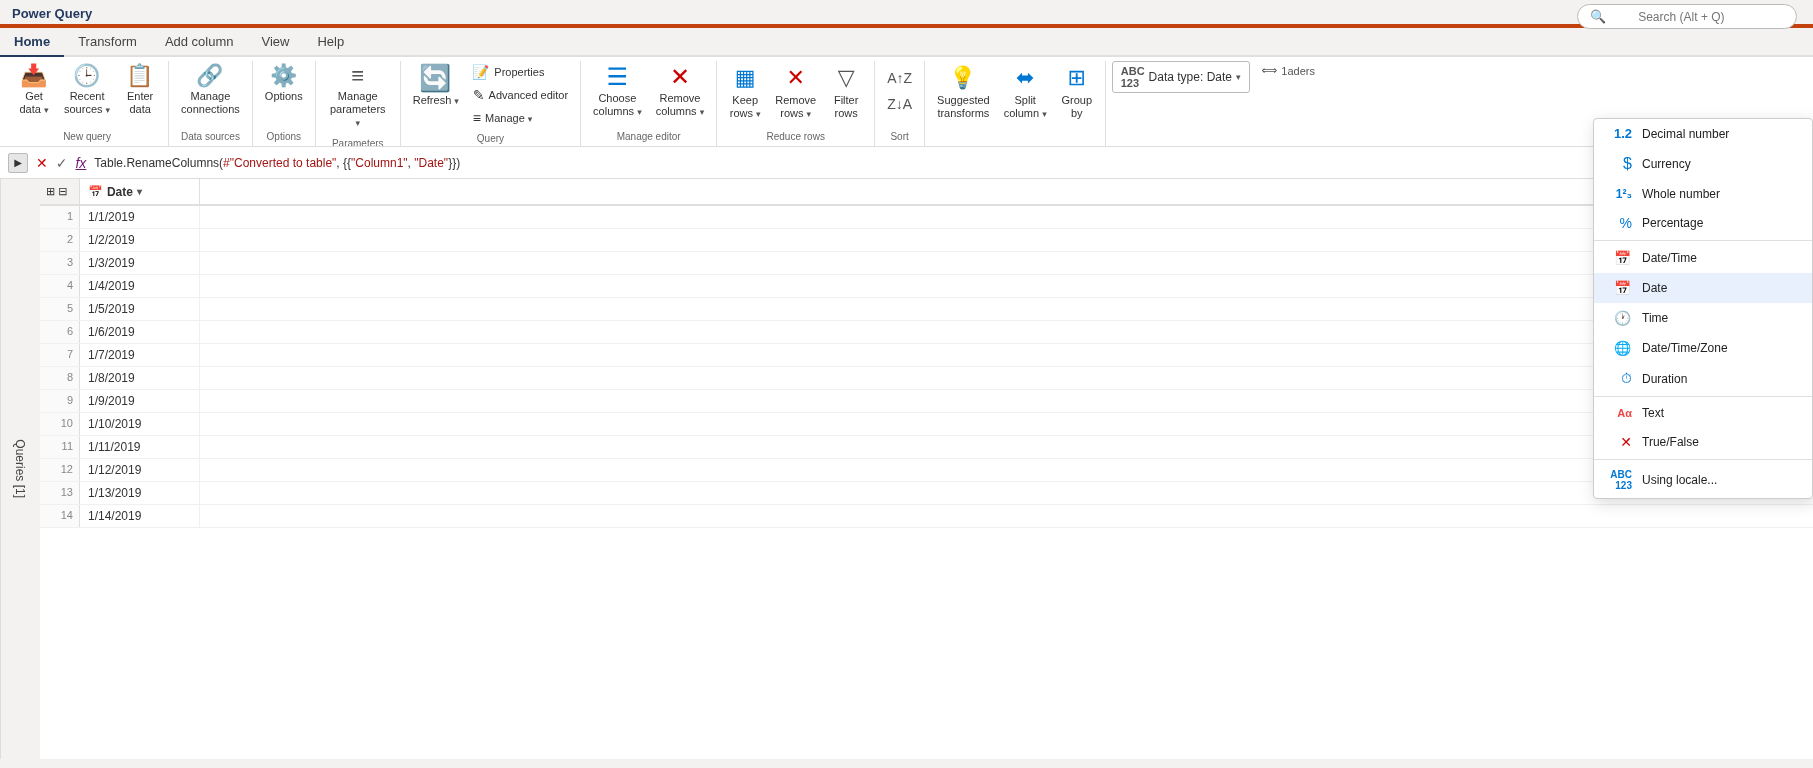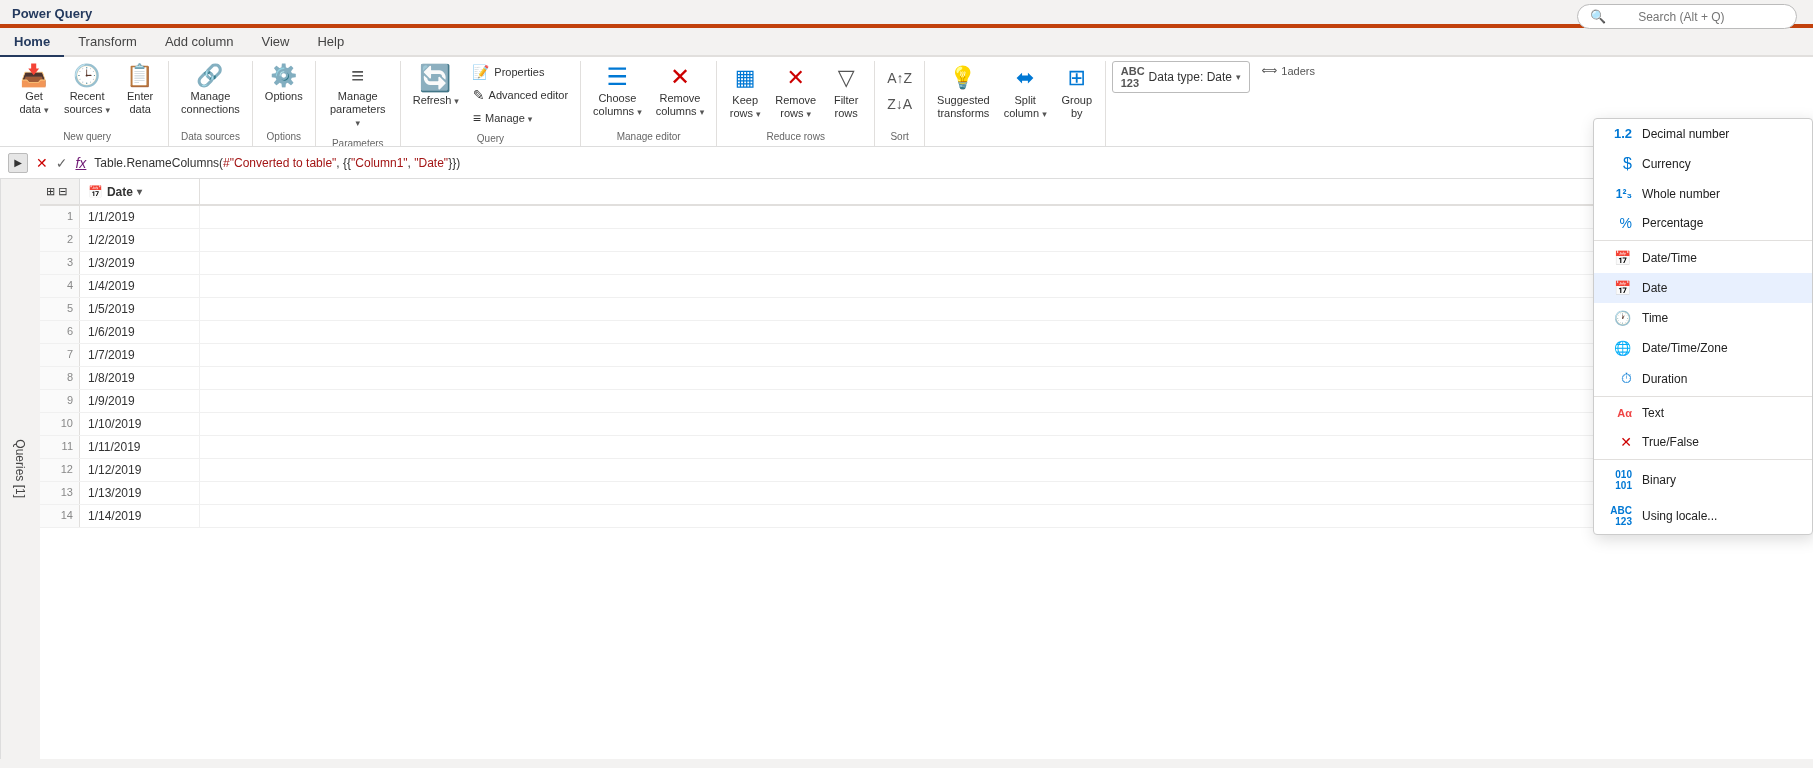--- a/index.html
+++ b/index.html
@@ -610,24 +610,20 @@
       <span class="di-icon" style="font-size:11px; color:#ef4444; font-weight:600;">Aα</span>
       <span class="di-label">Text</span>
     </div>
 
     <div class="dropdown-item">
       <span class="di-icon" style="font-size:14px; color:#c00;">✕</span>
       <span class="di-label">True/False</span>
     </div>
     <div class="dropdown-separator"></div>
 
-    <div class="dropdown-item">
-      <span class="di-icon" style="font-size:10px; color:#0078d4; line-height:1.1; font-weight:600;">010<br>101</span>
-      <span class="di-label">Binary</span>
-    </div>
 
     <div class="dropdown-item">
       <span class="di-icon" style="font-size:10px; color:#0078d4; line-height:1.1; font-weight:600;">ABC<br>123</span>
       <span class="di-label">Using locale...</span>
     </div>
   </div>
 
 </div>
 
 </body></html>

